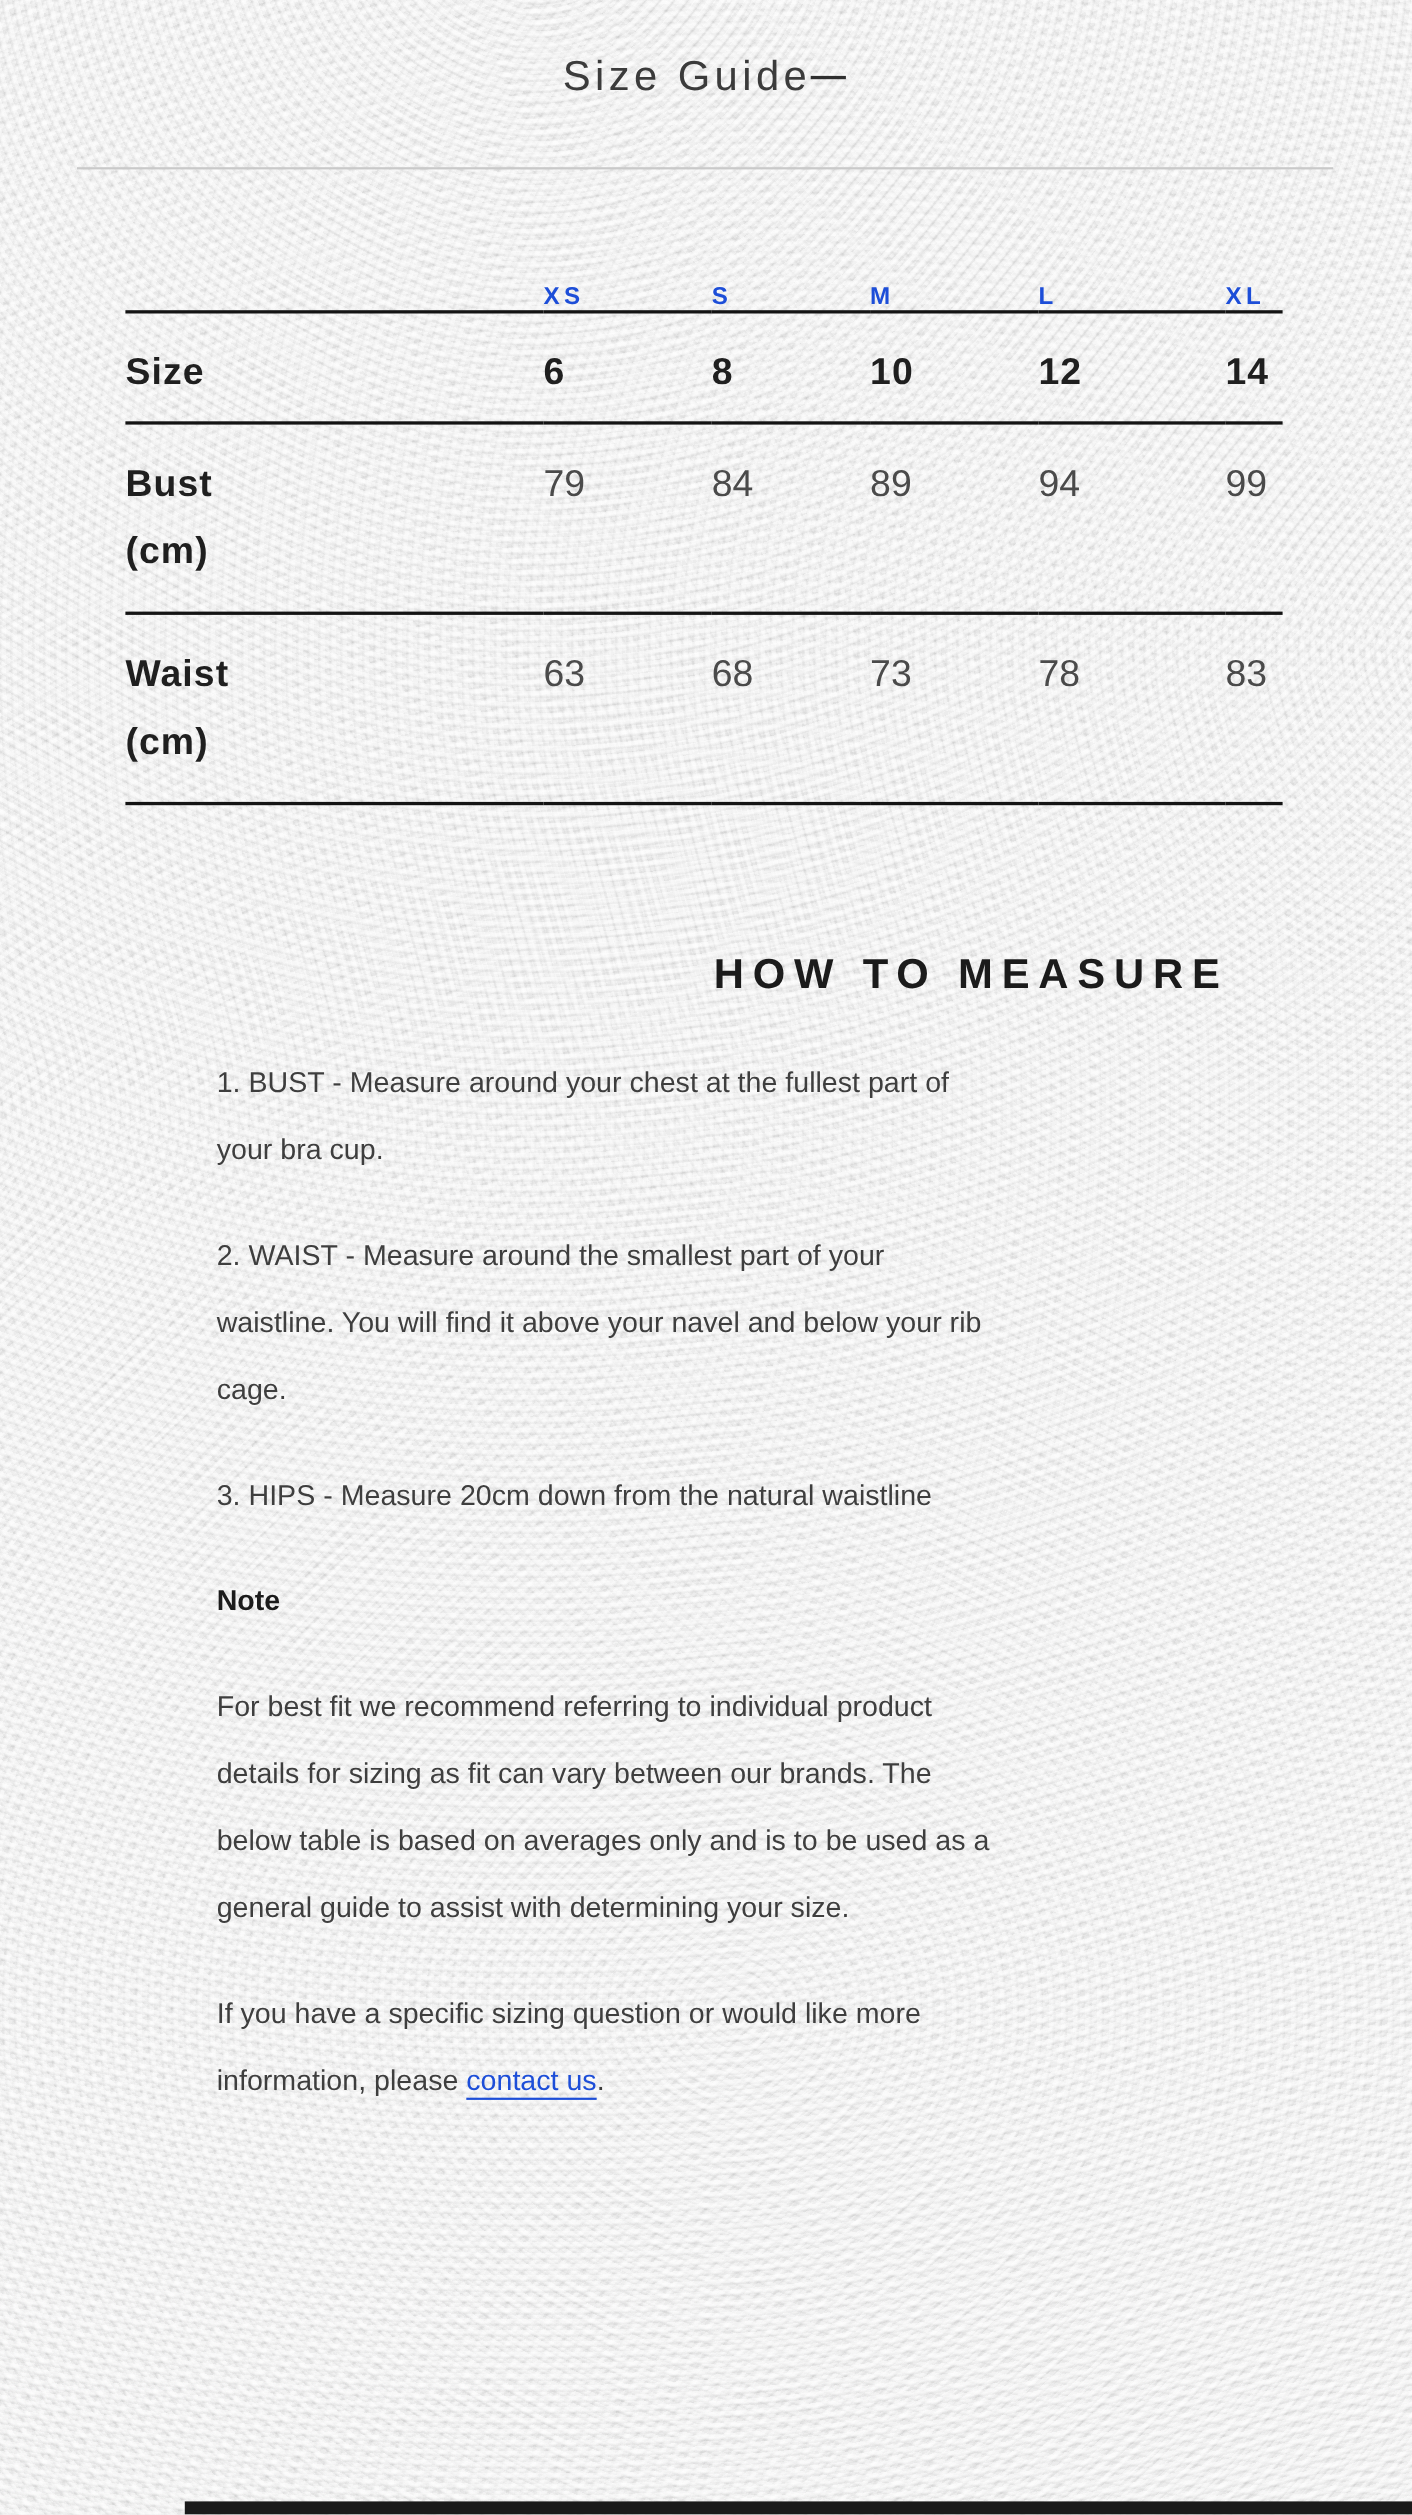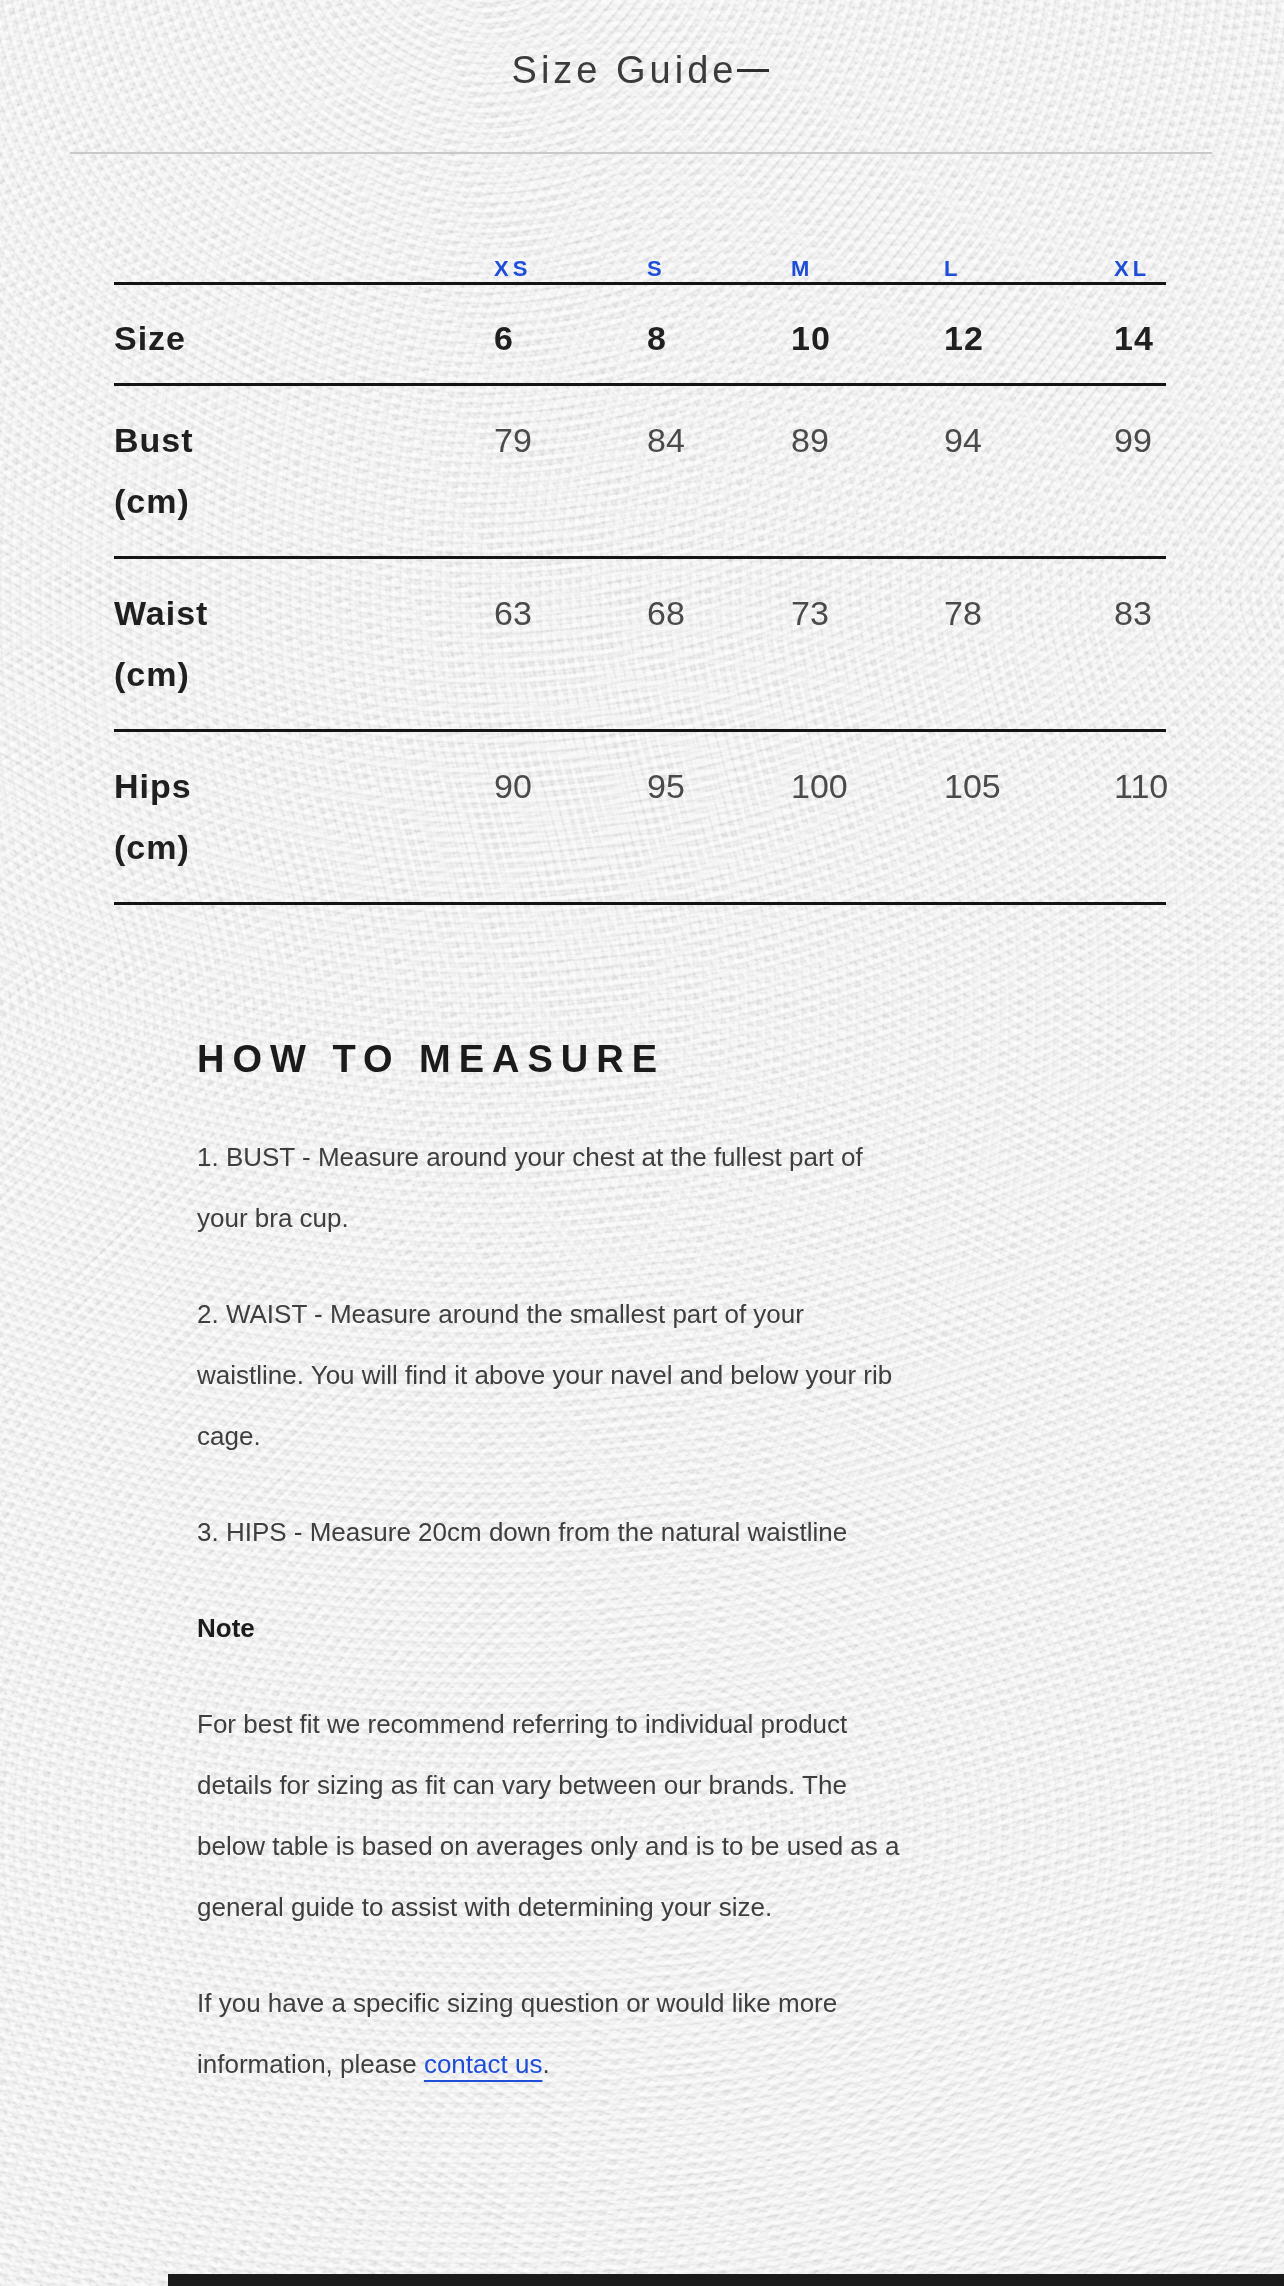--- a/index.html
+++ b/index.html
@@ -45,21 +45,21 @@
     color: #1d4ed8; padding-bottom: 34px;
   }
   tr.size-row td { padding: 32px 0 24px; font-size: 34px; line-height: 42px; font-weight: 700; color: #1f1f1f; letter-spacing: 1px; }
   tr.measure-row td { padding: 24px 0 24px; font-size: 34px; line-height: 61px; }
   tr.measure-row td.row-label { font-weight: 700; color: #1f1f1f; letter-spacing: 1px; }
   tr.measure-row td.value-cell { font-weight: 400; color: #4a4a4a; }
   .row-label span { display: block; }
   .text-section { margin: 130px 0 0 197px; width: 920px; }
   .htm-heading {
     font-size: 38px; line-height: 48px; font-weight: 700;
-    letter-spacing: 8px; color: #1b1b1b; margin: 0 0 44px 0;
+    letter-spacing: 8px; color: #1b1b1b; margin: 0 0 44px 0; text-align: right;
   }
   .para {
     font-size: 26px; line-height: 61px; color: #3e3e3e;
     white-space: pre-line; margin: 35px 0 0 0;
   }
   .note-label { font-weight: 700; color: #1b1b1b; }
   .contact-link {
     color: #1d4ed8; text-decoration: underline;
     text-decoration-thickness: 2px; text-underline-offset: 7px; cursor: pointer;
   }
@@ -123,31 +123,20 @@
       <td class="row-label">
         <span>Waist</span>
         <span>(cm)</span>
       </td>
       <td class="value-cell">63</td>
       <td class="value-cell">68</td>
       <td class="value-cell">73</td>
       <td class="value-cell">78</td>
       <td class="value-cell">83</td>
     </tr>
-    <tr class="measure-row">
-      <td class="row-label">
-        <span>Hips</span>
-        <span>(cm)</span>
-      </td>
-      <td class="value-cell">90</td>
-      <td class="value-cell">95</td>
-      <td class="value-cell">100</td>
-      <td class="value-cell">105</td>
-      <td class="value-cell">110</td>
-    </tr>
   </tbody>
     </table>
 
   <section class="text-section">
     <h2 class="htm-heading">HOW TO MEASURE</h2>
     <p class="para">1. BUST - Measure around your chest at the fullest part of
 your bra cup.</p>
     <p class="para">2. WAIST - Measure around the smallest part of your
 waistline. You will find it above your navel and below your rib
 cage.</p>

